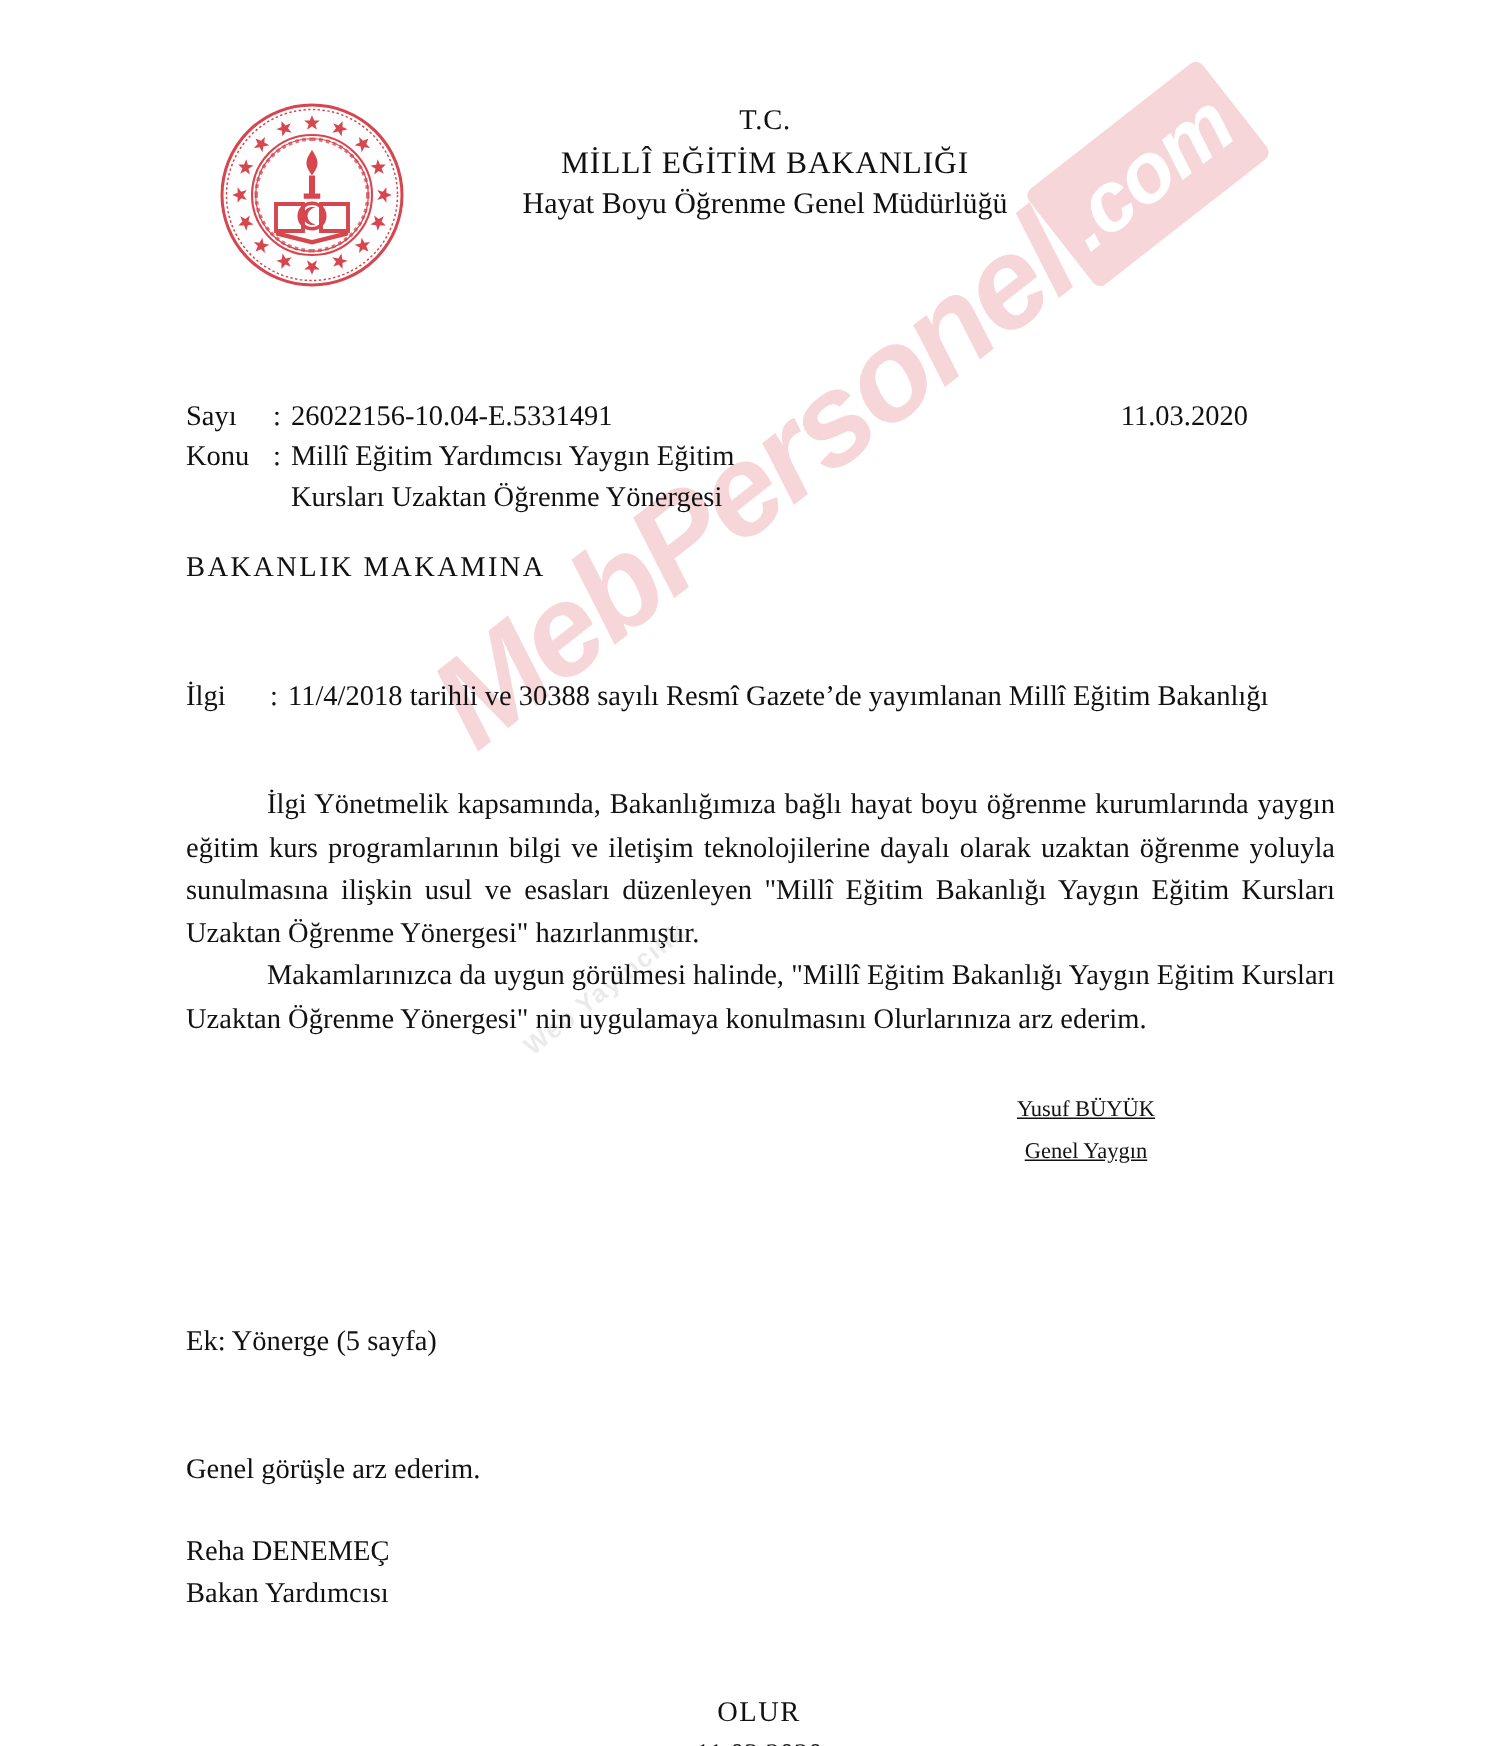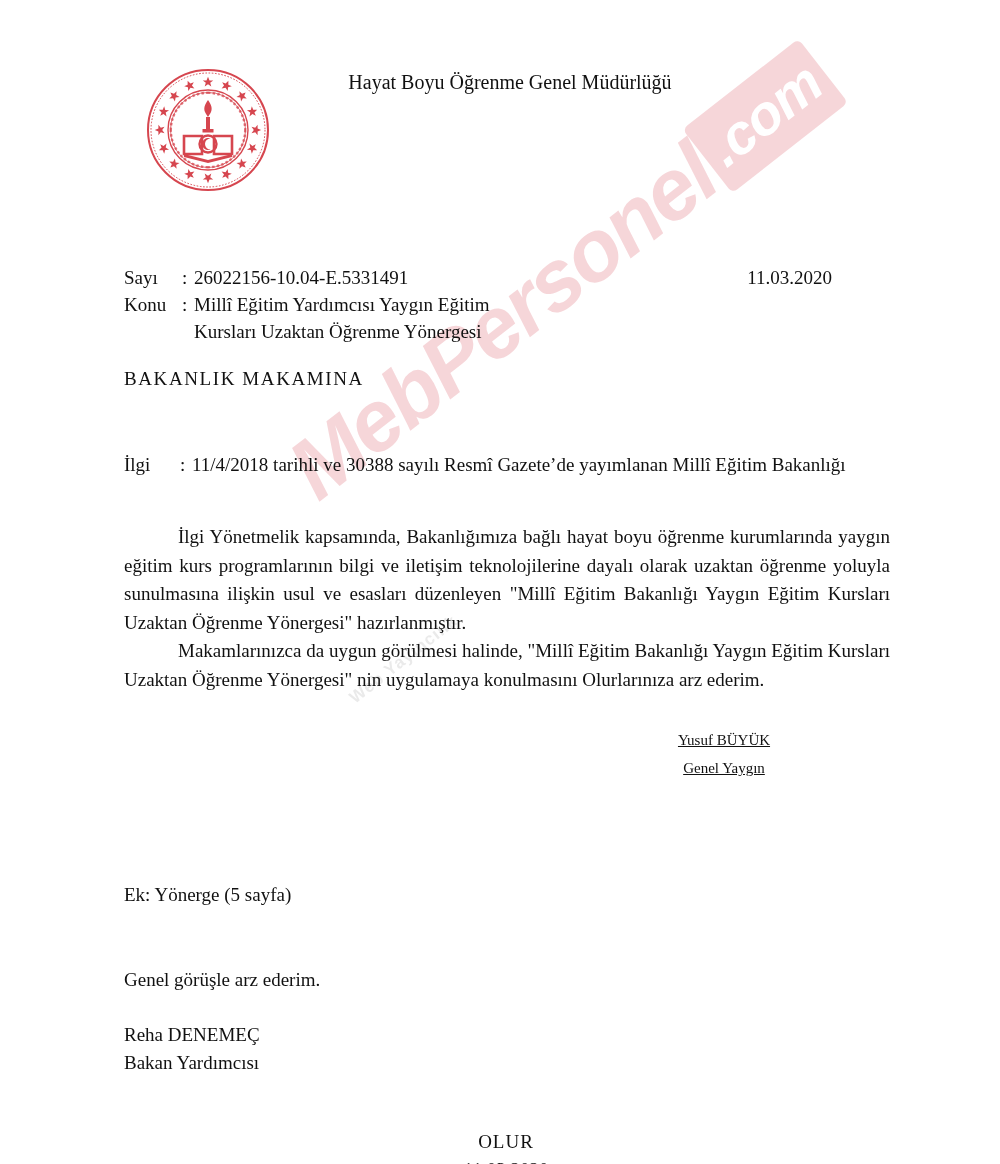--- a/index.html
+++ b/index.html
@@ -351,20 +351,22 @@
             <path d="M68,68 L86,68 L86,86 L68,86 Z"></path>
           </g>
           <path d="M38,86 L62,92 L86,86 L86,89 L62,95 L38,89 Z" fill="#d6464f"></path>
 
           <circle cx="62" cy="76" r="8.5" fill="none" stroke="#d6464f" stroke-width="2.4"></circle>
           <path d="M64.5,70.5 a6,6 0 1,0 0,11 a4.6,4.6 0 1,1 0,-11 Z" fill="#d6464f"></path>
         </svg>
       </div>
 
       <div id="header-titles">
+        <div class="hdr-tc">T.C.</div>
+        <div class="hdr-ministry">MİLLÎ EĞİTİM BAKANLIĞI</div>
         <div class="hdr-dept">Hayat Boyu Öğrenme Genel Müdürlüğü</div>
       </div>
     </div>
 
     <div id="meta">
       <div class="meta-row">
         <span class="meta-label">Sayı</span>
         <span class="meta-colon">:</span>
         <span class="meta-value">26022156-10.04-E.5331491</span>
         <span class="meta-date">11.03.2020</span>

